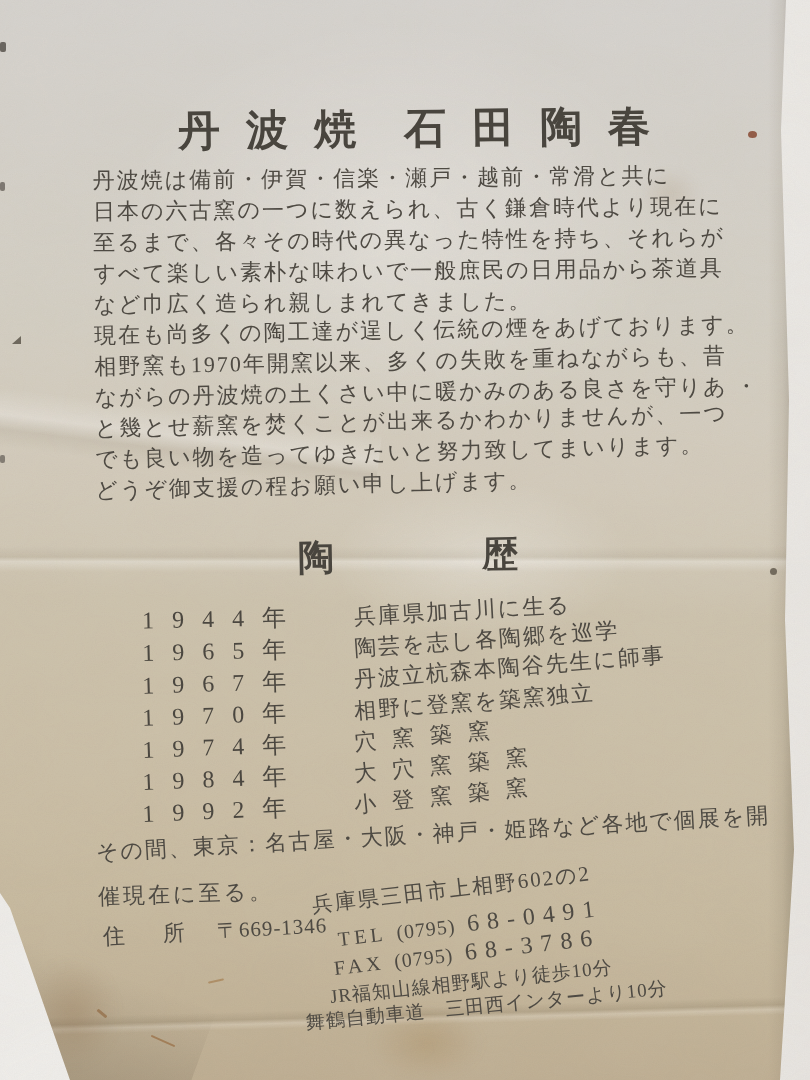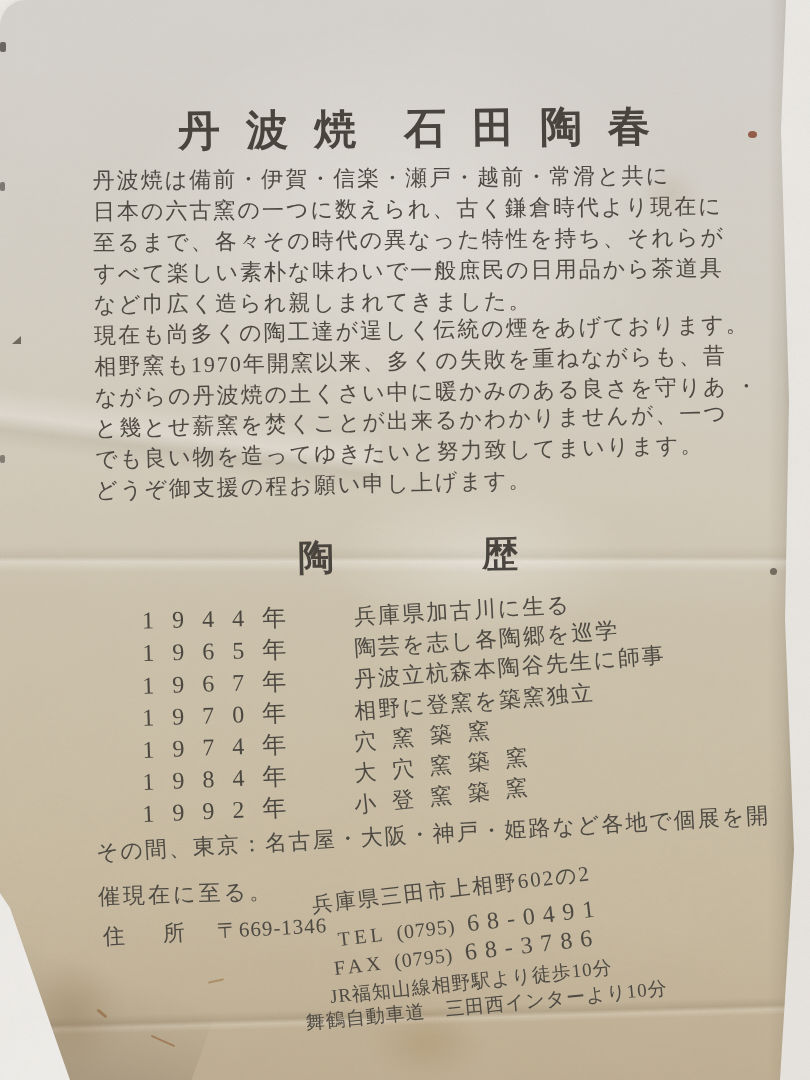--- a/index.html
+++ b/index.html
@@ -46,21 +46,21 @@
     background:radial-gradient(closest-side,rgba(140,105,70,.25),rgba(140,105,70,0));}
   .stain-bc{left:372px;top:1008px;width:110px;height:70px;border-radius:50%;filter:blur(6px);
     background:radial-gradient(closest-side,rgba(160,125,75,.28),rgba(160,125,75,0));}
   .stain-m{left:640px;top:170px;width:60px;height:46px;border-radius:50%;filter:blur(5px);
     background:radial-gradient(closest-side,rgba(150,120,80,.16),rgba(150,120,80,0));}
   .fiber1{left:150px;top:1040px;width:26px;height:2px;background:#9b6f45;opacity:.7;transform:rotate(24deg);border-radius:2px;}
   .fiber2{left:208px;top:980px;width:16px;height:2px;background:#a4induced;opacity:.6;}
   .fiber2{left:208px;top:980px;width:16px;height:2px;background:#a47848;opacity:.6;transform:rotate(-12deg);border-radius:2px;}
   .fiber3{left:96px;top:1012px;width:12px;height:3px;background:#8d6238;opacity:.6;transform:rotate(40deg);border-radius:2px;}
   
-  .ink{color:#4f4b44;border-radius:26px;}
+  .ink{color:#4f4b44;}
   .title{
     position:absolute;left:178px;top:100px;width:600px;margin:0;
     font-size:42px;font-weight:bold;letter-spacing:26px;white-space:nowrap;
     transform:rotate(-0.6deg);color:#4a463f;
   }
   .title .t2{margin-left:22px;}
   .intro{position:absolute;left:94px;top:162px;width:660px;transform:rotate(-0.5deg);}
   .intro p{margin:0;font-size:22px;line-height:31px;letter-spacing:2px;white-space:nowrap;}
   .intro p.tb{transform:rotate(-0.5deg);transform-origin:left center;}
   .intro p.tc{transform:rotate(-0.9deg);transform-origin:left center;}

